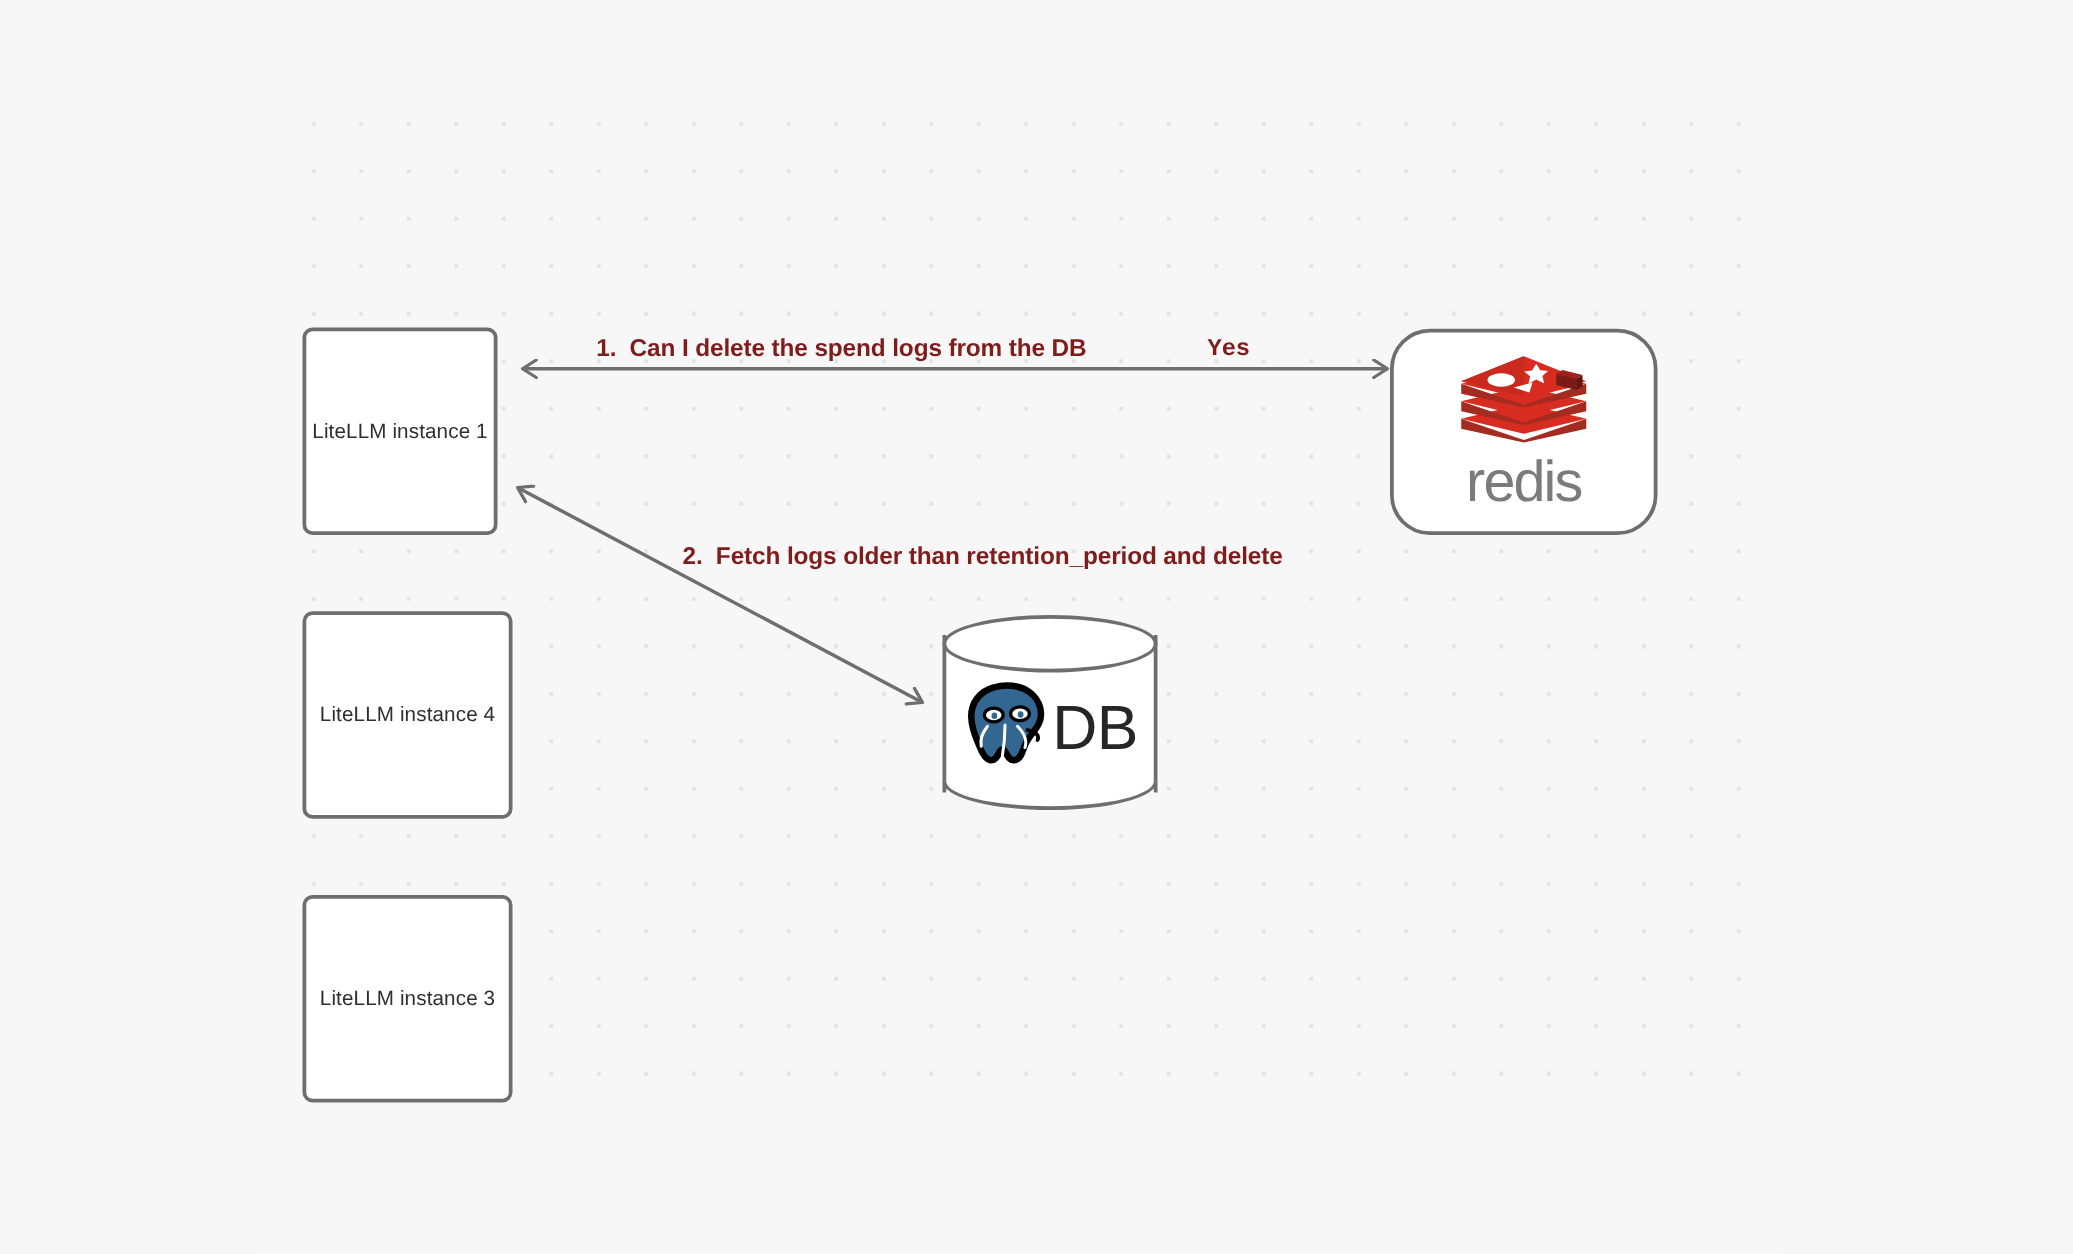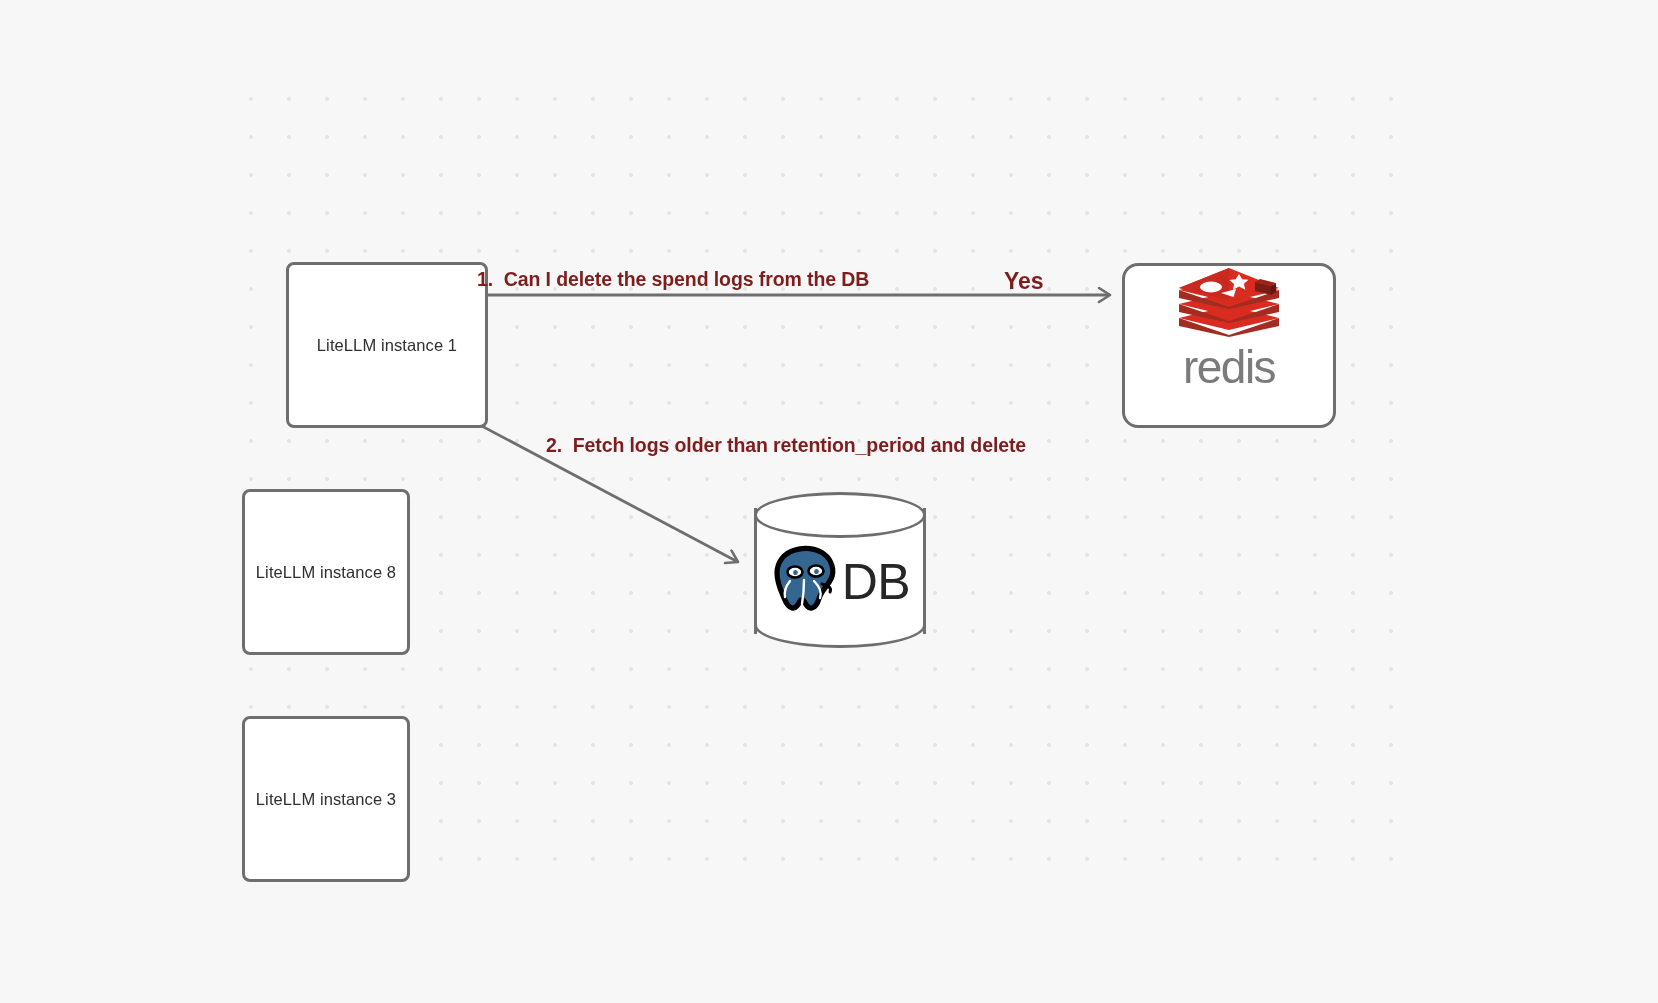--- a/index.html
+++ b/index.html
@@ -49,26 +49,26 @@
 
   
   #redis-node {
     position: absolute;
     left: 1112px;
     top: 263px;
     width: 214px;
     height: 165px;
     background: #ffffff;
     border: 3px solid #6e6e6e;
-    border-radius: 16px;
+    border-radius: 32px;
     box-sizing: border-box;
     display: flex;
     flex-direction: column;
     align-items: center;
-    margin-left: 10px;
+    justify-content: center;
   }
   #redis-wordmark {
     font-family: "Liberation Sans", sans-serif;
     font-size: 46px;
     font-weight: 400;
     color: #7b7b7b;
     letter-spacing: -1.5px;
     line-height: 1;
     margin-top: 2px;
   }
@@ -129,21 +129,21 @@
   
   .edge-label {
     position: absolute;
     font-family: "Liberation Sans", sans-serif;
     font-weight: bold;
     color: #7f1d1d;
     white-space: pre;
     letter-spacing: -0.1px;
   }
   #label-1 { left: 477px; top: 268px; font-size: 19.5px; }
-  #label-yes { left: 1004px; top: 268px; font-size: 23px; }
+  #label-yes { left: 966px; top: 268px; font-size: 19px; font-family: Liberation Mono, monospace; }
   #label-2 { left: 546px; top: 434px; font-size: 19.5px; }
 
   svg.edges {
     position: absolute;
     left: 0; top: 0;
     width: 1658px;
     height: 1003px;
     pointer-events: none;
   }
 </style>
@@ -162,26 +162,26 @@
       <marker id="arrow-open-right" markerWidth="22" markerHeight="22" refX="13" refY="8" orient="auto" markerUnits="userSpaceOnUse">
         <path d="M 2,1 L 13,8 L 2,15" fill="none" stroke="#6e6e6e" stroke-width="2.6" stroke-linecap="round" stroke-linejoin="round"></path>
       </marker>
     </defs>
 
     <line x1="418" y1="295" x2="1110" y2="295" stroke="#6e6e6e" stroke-width="2.8" marker-start="url(#arrow-open-left)" marker-end="url(#arrow-open-right)"></line>
 
     <line x1="414" y1="390" x2="738" y2="562" stroke="#6e6e6e" stroke-width="2.8" marker-start="url(#arrow-open-left)" marker-end="url(#arrow-open-right)"></line>
   </svg>
 
-  <div class="node-box" style="left:242px; top:262px; width:202px; height:166px;margin-left:44px;">
+  <div class="node-box" style="left:242px; top:262px; width:156px; height:166px;">
     <span class="node-label">LiteLLM instance 1</span>
   </div>
 
   <div class="node-box" style="left:242px; top:489px; width:168px; height:166px;">
-    <span class="node-label">LiteLLM instance 8</span>
+    <span class="node-label">LiteLLM instance 4</span>
   </div>
 
   <div class="node-box" style="left:242px; top:716px; width:168px; height:166px;">
     <span class="node-label">LiteLLM instance 3</span>
   </div>
 
   <div id="redis-node">
     <span style="display:block;">
       <svg width="104" height="72" viewBox="0 0 104 72" xmlns="http://www.w3.org/2000/svg">
 

